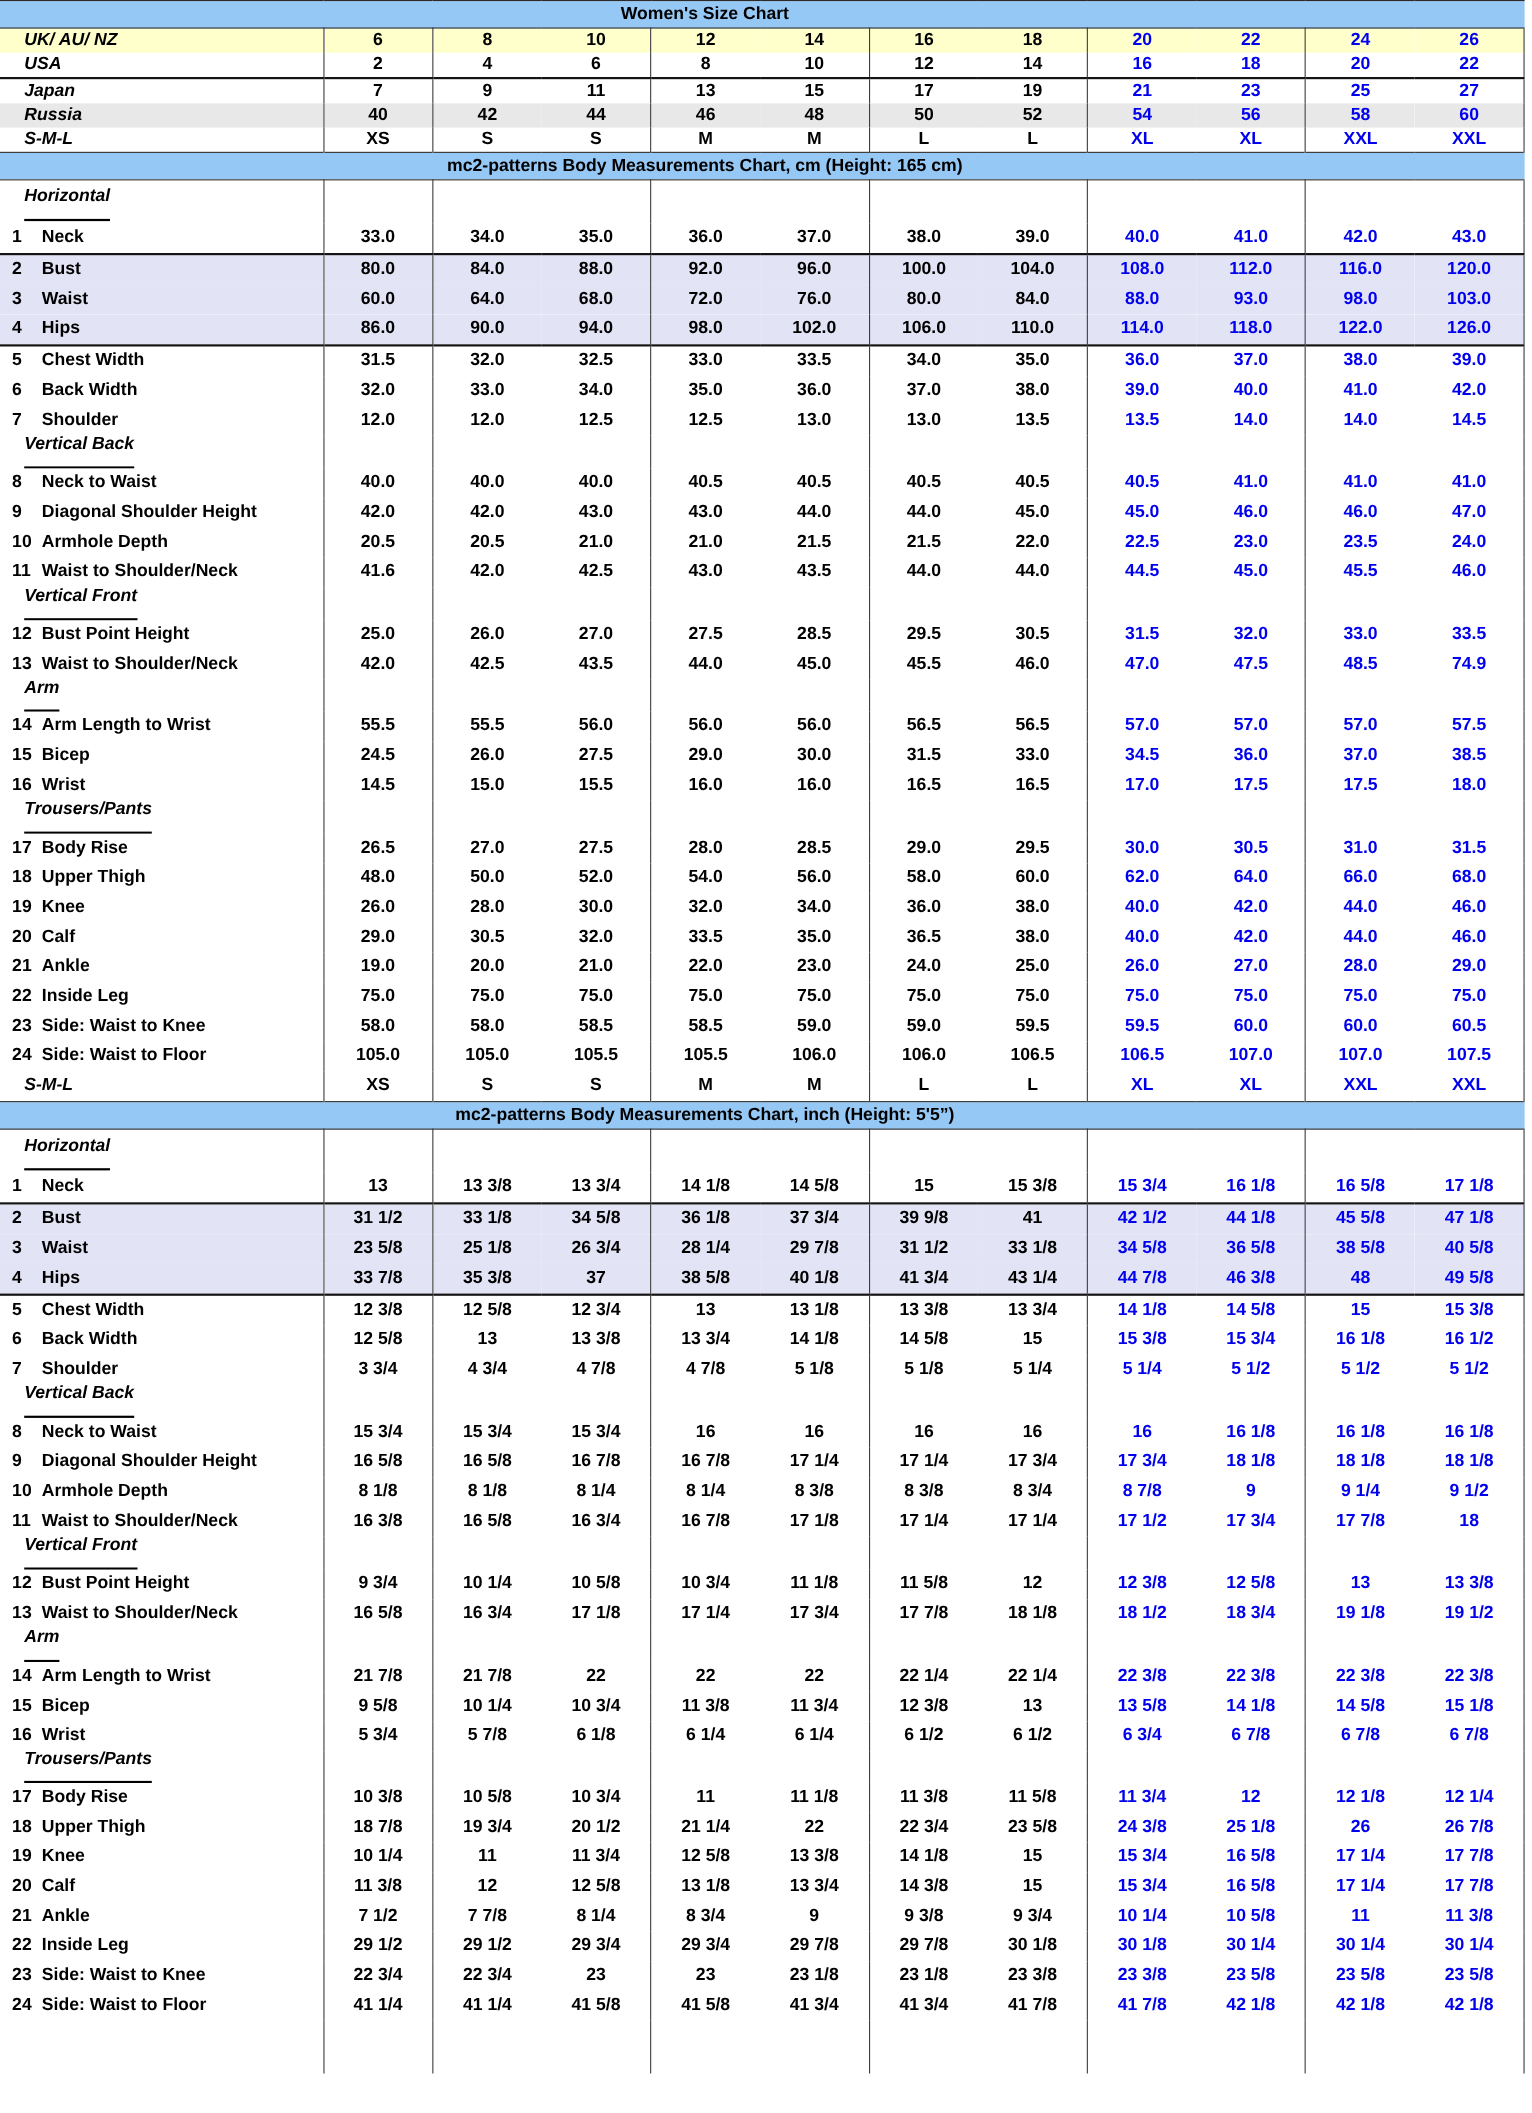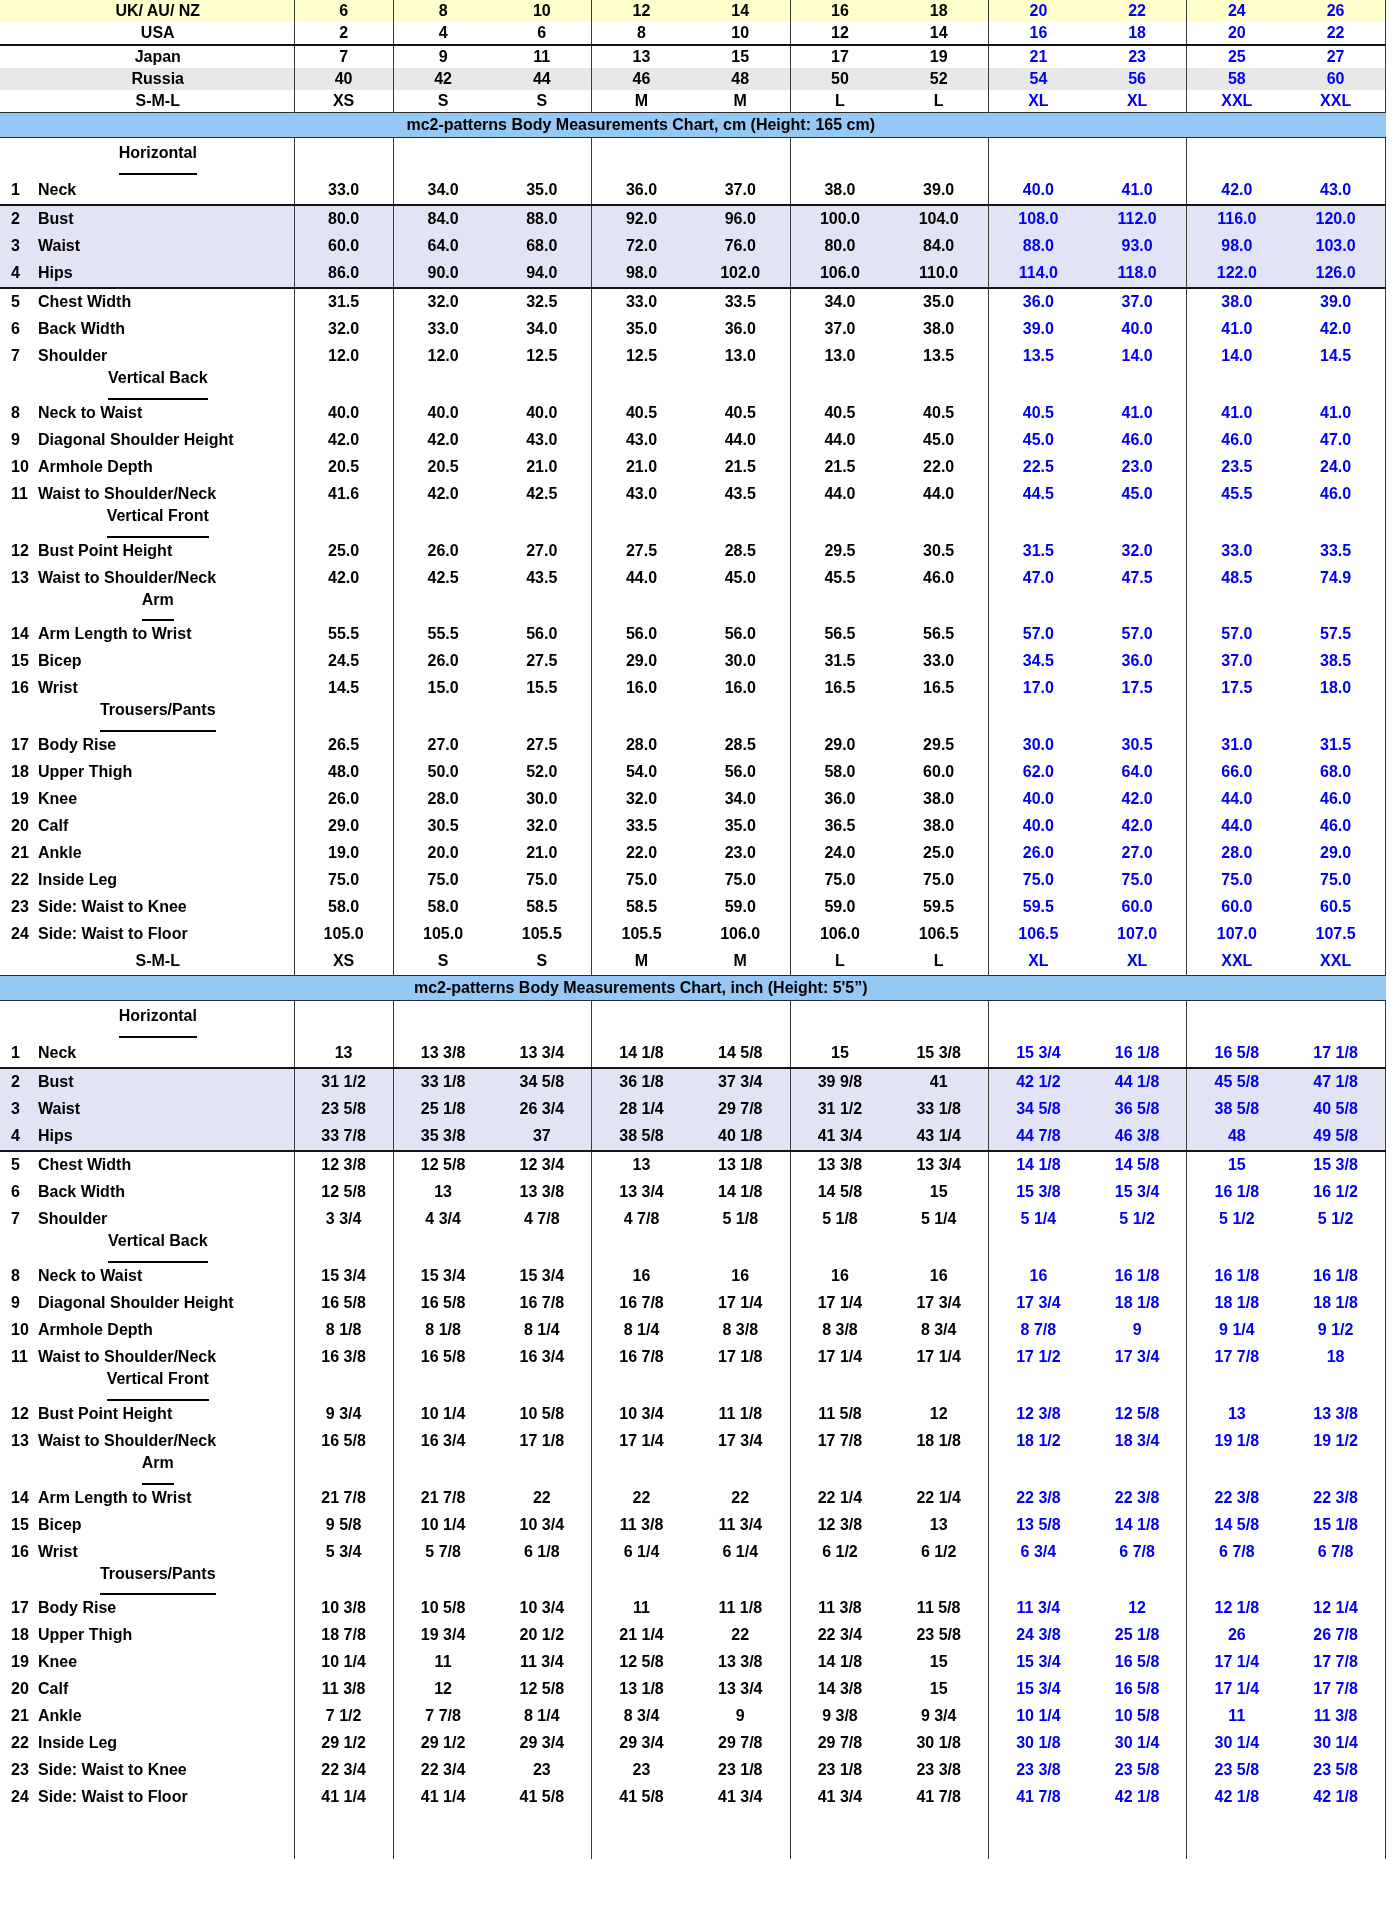--- a/index.html
+++ b/index.html
@@ -29,21 +29,21 @@
   td.band {
     height: 24px;
     background: var(--header-blue, #96C8F5);
     border-top: 1px solid #2a2a2a;
     border-bottom: 1px solid #2a2a2a;
     text-align: center;
     padding-right: 104px;
   }
   tr.conv td { height: 22px; }
   td.lbl { text-align: left; }
-  td.lbl.cen { text-align: center; padding-left: 22px; }
+  td.lbl.cen { text-align: left; padding-left: 22px; font-style: italic; }
   .num { display: inline-block; width: 27px; padding-left: 11px; }
   .vl { border-left: 1px solid #3c3c3c; }
   .vr { border-right: 1px solid #3c3c3c; }
   .blue { color: var(--text-blue, #0000EE); }
   tr.bg-yellow td  { background: var(--row-yellow, #FFFFCC); }
   tr.bg-gray td    { background: var(--row-gray, #E8E8E8); }
   tr.bg-lavender td{ background: var(--row-lavender, #E3E3F6); }
   tr.rule td { border-bottom: 2px solid #141414; }
   tr.tall td { height: 37px; vertical-align: bottom; padding-bottom: 2px; }
   tr.spacer td { height: 48px; }
@@ -66,20 +66,23 @@
         <col>
         <col>
         <col>
         <col>
         <col>
         <col>
         <col>
         <col>
     </colgroup>
     <tbody id="rows">
+        <tr>
+          <td class="band" colspan="12">Women's Size Chart</td>
+        </tr>
         <tr class="conv bg-yellow">
           <td class="lbl cen">UK/ AU/ NZ</td>
           <td class="val vl">6</td>
           <td class="val vl">8</td>
           <td class="val">10</td>
           <td class="val vl">12</td>
           <td class="val">14</td>
           <td class="val vl">16</td>
           <td class="val">18</td>
           <td class="val vl blue">20</td>

